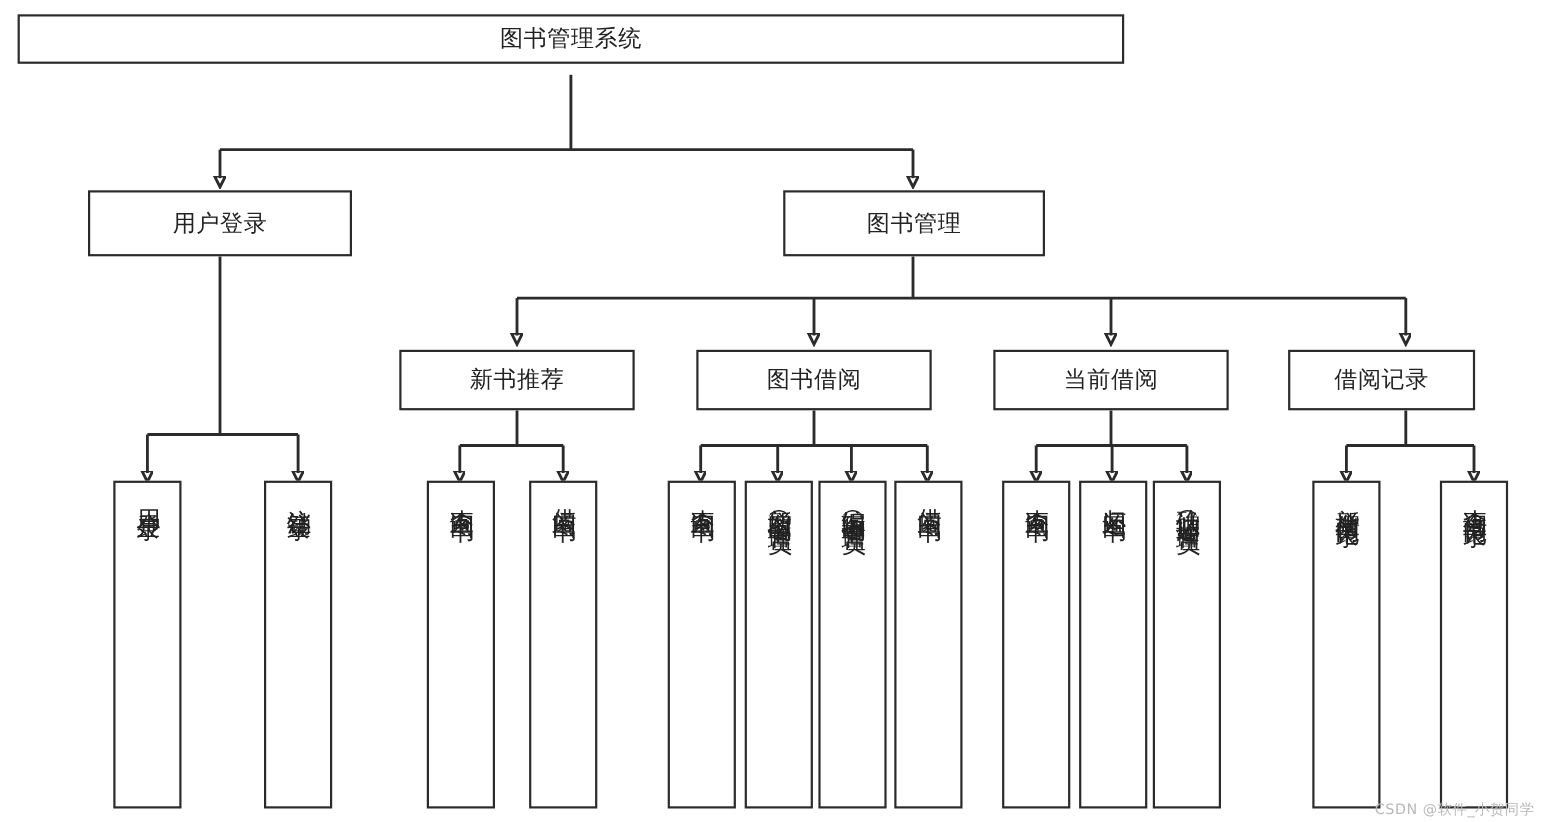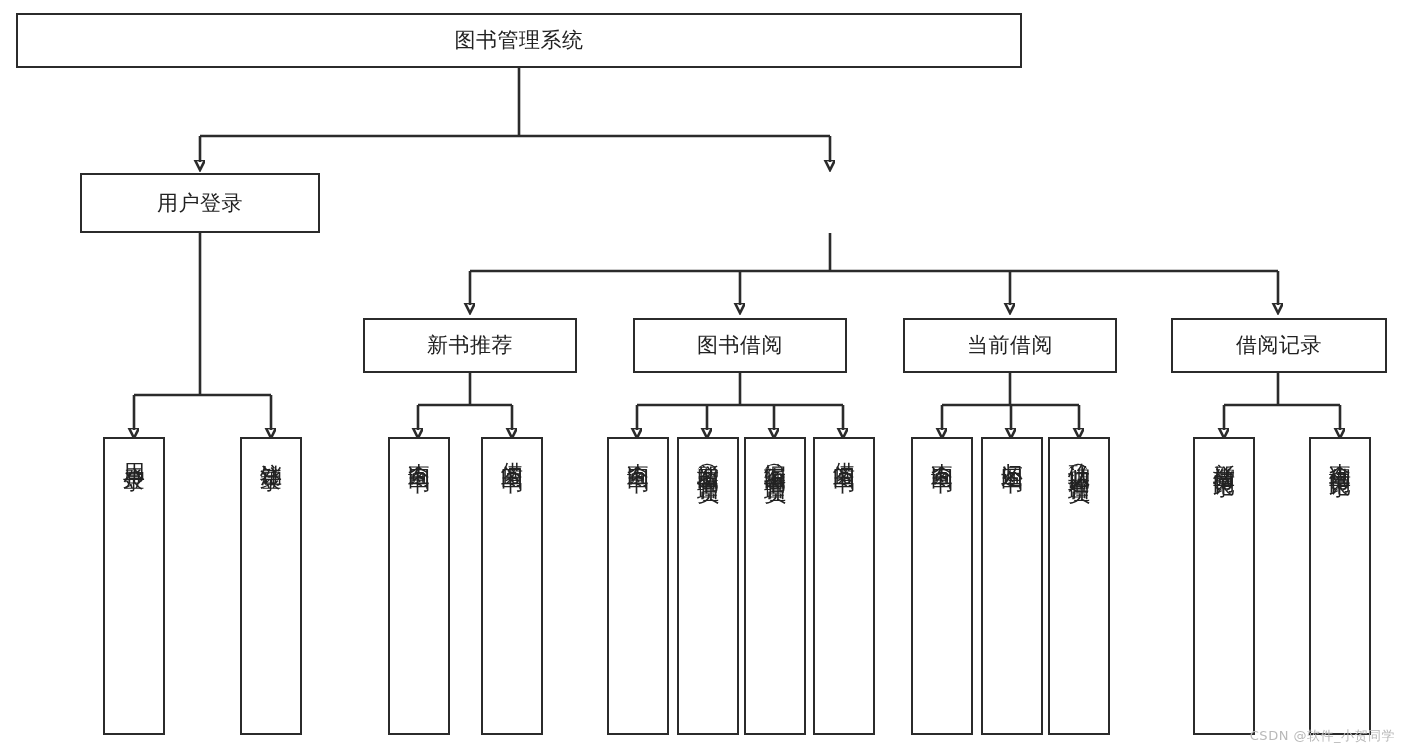--- a/index.html
+++ b/index.html
@@ -112,38 +112,41 @@
     <line x1="942" y1="405" x2="942" y2="430" marker-end="url(#arrow)"></line>
     <line x1="1011" y1="405" x2="1011" y2="430" marker-end="url(#arrow)"></line>
     <line x1="1079" y1="405" x2="1079" y2="430" marker-end="url(#arrow)"></line>
 
     <line x1="1278" y1="373" x2="1278" y2="405"></line>
     <line x1="1224" y1="405" x2="1340" y2="405"></line>
     <line x1="1224" y1="405" x2="1224" y2="430" marker-end="url(#arrow)"></line>
     <line x1="1340" y1="405" x2="1340" y2="430" marker-end="url(#arrow)"></line>
   </svg>
 
-  <div class="node h-node" style="left:16px;top:13px;width:1006px;height:55px;">
+  <div class="node h-node" style="left:16px;top:13px;width:1006px;height:45px;">
     <span class="lbl">图书管理系统</span>
   </div>
 
   <div class="node h-node" style="left:80px;top:173px;width:240px;height:60px;">
     <span class="lbl">用户登录</span>
+  </div>
+  <div class="node h-node" style="left:712px;top:173px;width:238px;height:60px;">
+    <span class="lbl">图书管理</span>
   </div>
 
   <div class="node h-node" style="left:363px;top:318px;width:214px;height:55px;align-items:center;">
     <span class="lbl">新书推荐</span>
   </div>
   <div class="node h-node" style="left:633px;top:318px;width:214px;height:55px;">
     <span class="lbl">图书借阅</span>
   </div>
   <div class="node h-node" style="left:903px;top:318px;width:214px;height:55px;">
     <span class="lbl">当前借阅</span>
   </div>
-  <div class="node h-node" style="left:1171px;top:318px;width:216px;height:55px;">
+  <div class="node h-node" style="left:1171px;top:318px;width:170px;height:55px;">
     <span class="lbl">借阅记录</span>
   </div>
 
   <div class="node v-node" style="left:103px;top:437px;width:62px;height:298px;">
     <span class="lbl">用户登录</span>
   </div>
   <div class="node v-node" style="left:240px;top:437px;width:62px;height:298px;">
     <span class="lbl">注销登录</span>
   </div>
 

